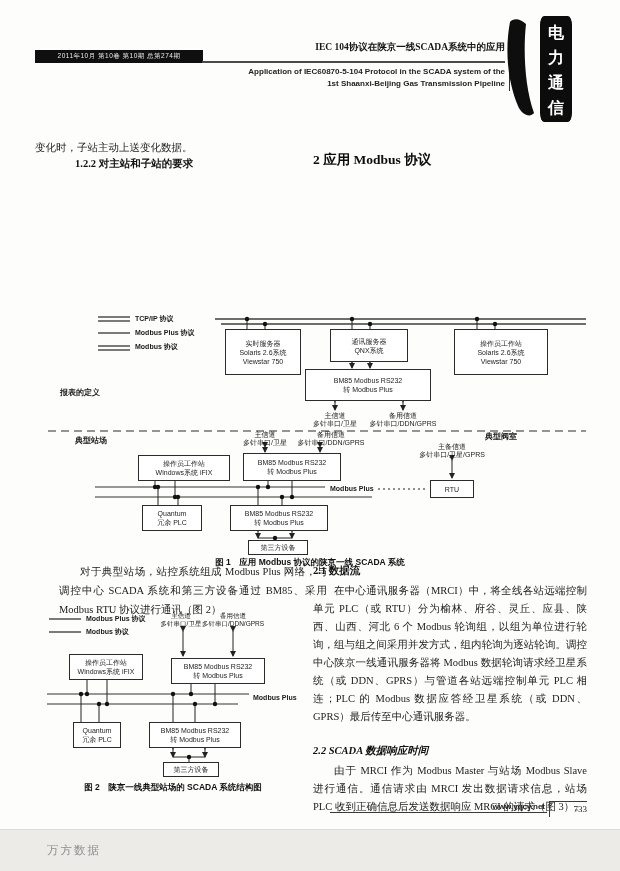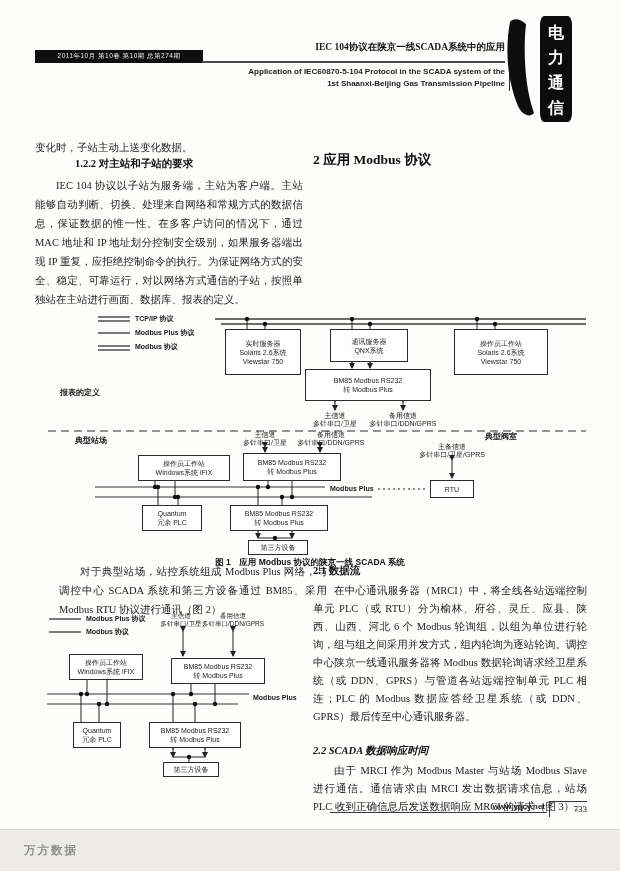--- a/index.html
+++ b/index.html
@@ -56,21 +56,20 @@
     </svg>
     <div class="abs" style="left:42px;top:0;width:32px;height:106px;background:#0c0c0c;border-radius:4px/9px;"></div>
     <div class="tab-char" style="left:43px;top:7px;">电</div>
     <div class="tab-char" style="left:43px;top:32px;">力</div>
     <div class="tab-char" style="left:43px;top:57px;">通</div>
     <div class="tab-char" style="left:43px;top:82px;">信</div>
   </div>
 
   <div class="abs para" style="left:35px;top:138px;width:268px;">变化时，子站主动上送变化数据。</div>
   <div class="abs h-sec" style="left:35px;top:157px;width:268px;margin-left:40px;">1.2.2 对主站和子站的要求</div>
-  <div class="abs para indent" style="left:35px;top:176px;width:268px;">IEC 104 协议以子站为服务端，主站为客户端。主站能够自动判断、切换、处理来自网络和常规方式的数据信息，保证数据的惟一性。在多客户访问的情况下，通过 MAC 地址和 IP 地址划分控制安全级别，如果服务器端出现 IP 重复，应拒绝控制命令的执行。为保证网络方式的安全、稳定、可靠运行，对以网络方式通信的子站，按照单独站在主站进行画面、数据库、报表的定义。</div>
   <div class="abs para indent" style="left:35px;top:562px;width:268px;margin-left:24px;">对于典型站场，站控系统组成 Modbus Plus 网络，与调控中心 SCADA 系统和第三方设备通过 BM85、采用 Modbus RTU 协议进行通讯（图 2）。</div>
 
   <div class="abs h-big" style="left:313px;top:139px;width:272px;">2 应用 Modbus 协议</div>
   <div class="abs h-sec" style="left:313px;top:564px;width:272px;">2.1 数据流</div>
   <div class="abs para indent" style="left:313px;top:582px;width:274px;line-height:18px;">在中心通讯服务器（MRCI）中，将全线各站远端控制单元 PLC（或 RTU）分为榆林、府谷、灵丘、应县、陕西、山西、河北 6 个 Modbus 轮询组，以组为单位进行轮询，组与组之间采用并发方式，组内轮询为逐站轮询。调控中心陕京一线通讯服务器将 Modbus 数据轮询请求经卫星系统（或 DDN、GPRS）与管道各站远端控制单元 PLC 相连；PLC 的 Modbus 数据应答经卫星系统（或 DDN、GPRS）最后传至中心通讯服务器。</div>
   <div class="abs h-sec" style="left:313px;top:744px;width:272px;font-style:italic;">2.2 SCADA 数据响应时间</div>
   <div class="abs para indent" style="left:313px;top:762px;width:274px;line-height:18px;">由于 MRCI 作为 Modbus Master 与站场 Modbus Slave 进行通信。通信请求由 MRCI 发出数据请求信息，站场 PLC 收到正确信息后发送数据响应 MRCI 的请求（图 3）。</div>
 
   <div class="fig" style="left:30px;top:313px;width:560px;height:255px;">
     <svg width="560" height="255">
@@ -302,23 +301,24 @@
       <span>冗余 PLC</span>
     </div>
     <div class="box" style="left:116px;top:112px;width:92px;height:26px;">
       <span>BM85 Modbus RS232</span>
       <span>转 Modbus Plus</span>
     </div>
     <div class="box" style="left:130px;top:152px;width:56px;height:15px;">
       <span>第三方设备</span>
     </div>
 
+    <div class="caption" style="left:10px;top:172px;width:260px;">图 2　陕京一线典型站场的 SCADA 系统结构图</div>
   </div>
 
   <div class="abs" style="left:330px;top:812px;width:217px;height:1px;background:#3a3a3a;"></div>
   <div class="abs footer-site" style="left:430px;top:802px;width:115px;">www.yqcy.net</div>
   <div class="abs page-num" style="left:549px;top:801px;width:37px;height:13px;text-align:right;">733</div>
 
   <div class="abs" style="left:0;top:829px;width:620px;height:1px;background:#dddcd6;"></div>
   <div class="abs" style="left:0;top:830px;width:620px;height:41px;background:#ecebe7;"></div>
-  <div class="abs watermark" style="left:24px;top:843px;font-weight:bold;">万方数据</div>
+  <div class="abs watermark" style="left:47px;top:843px;">万方数据</div>
 
 </div>
 
 </body></html>

